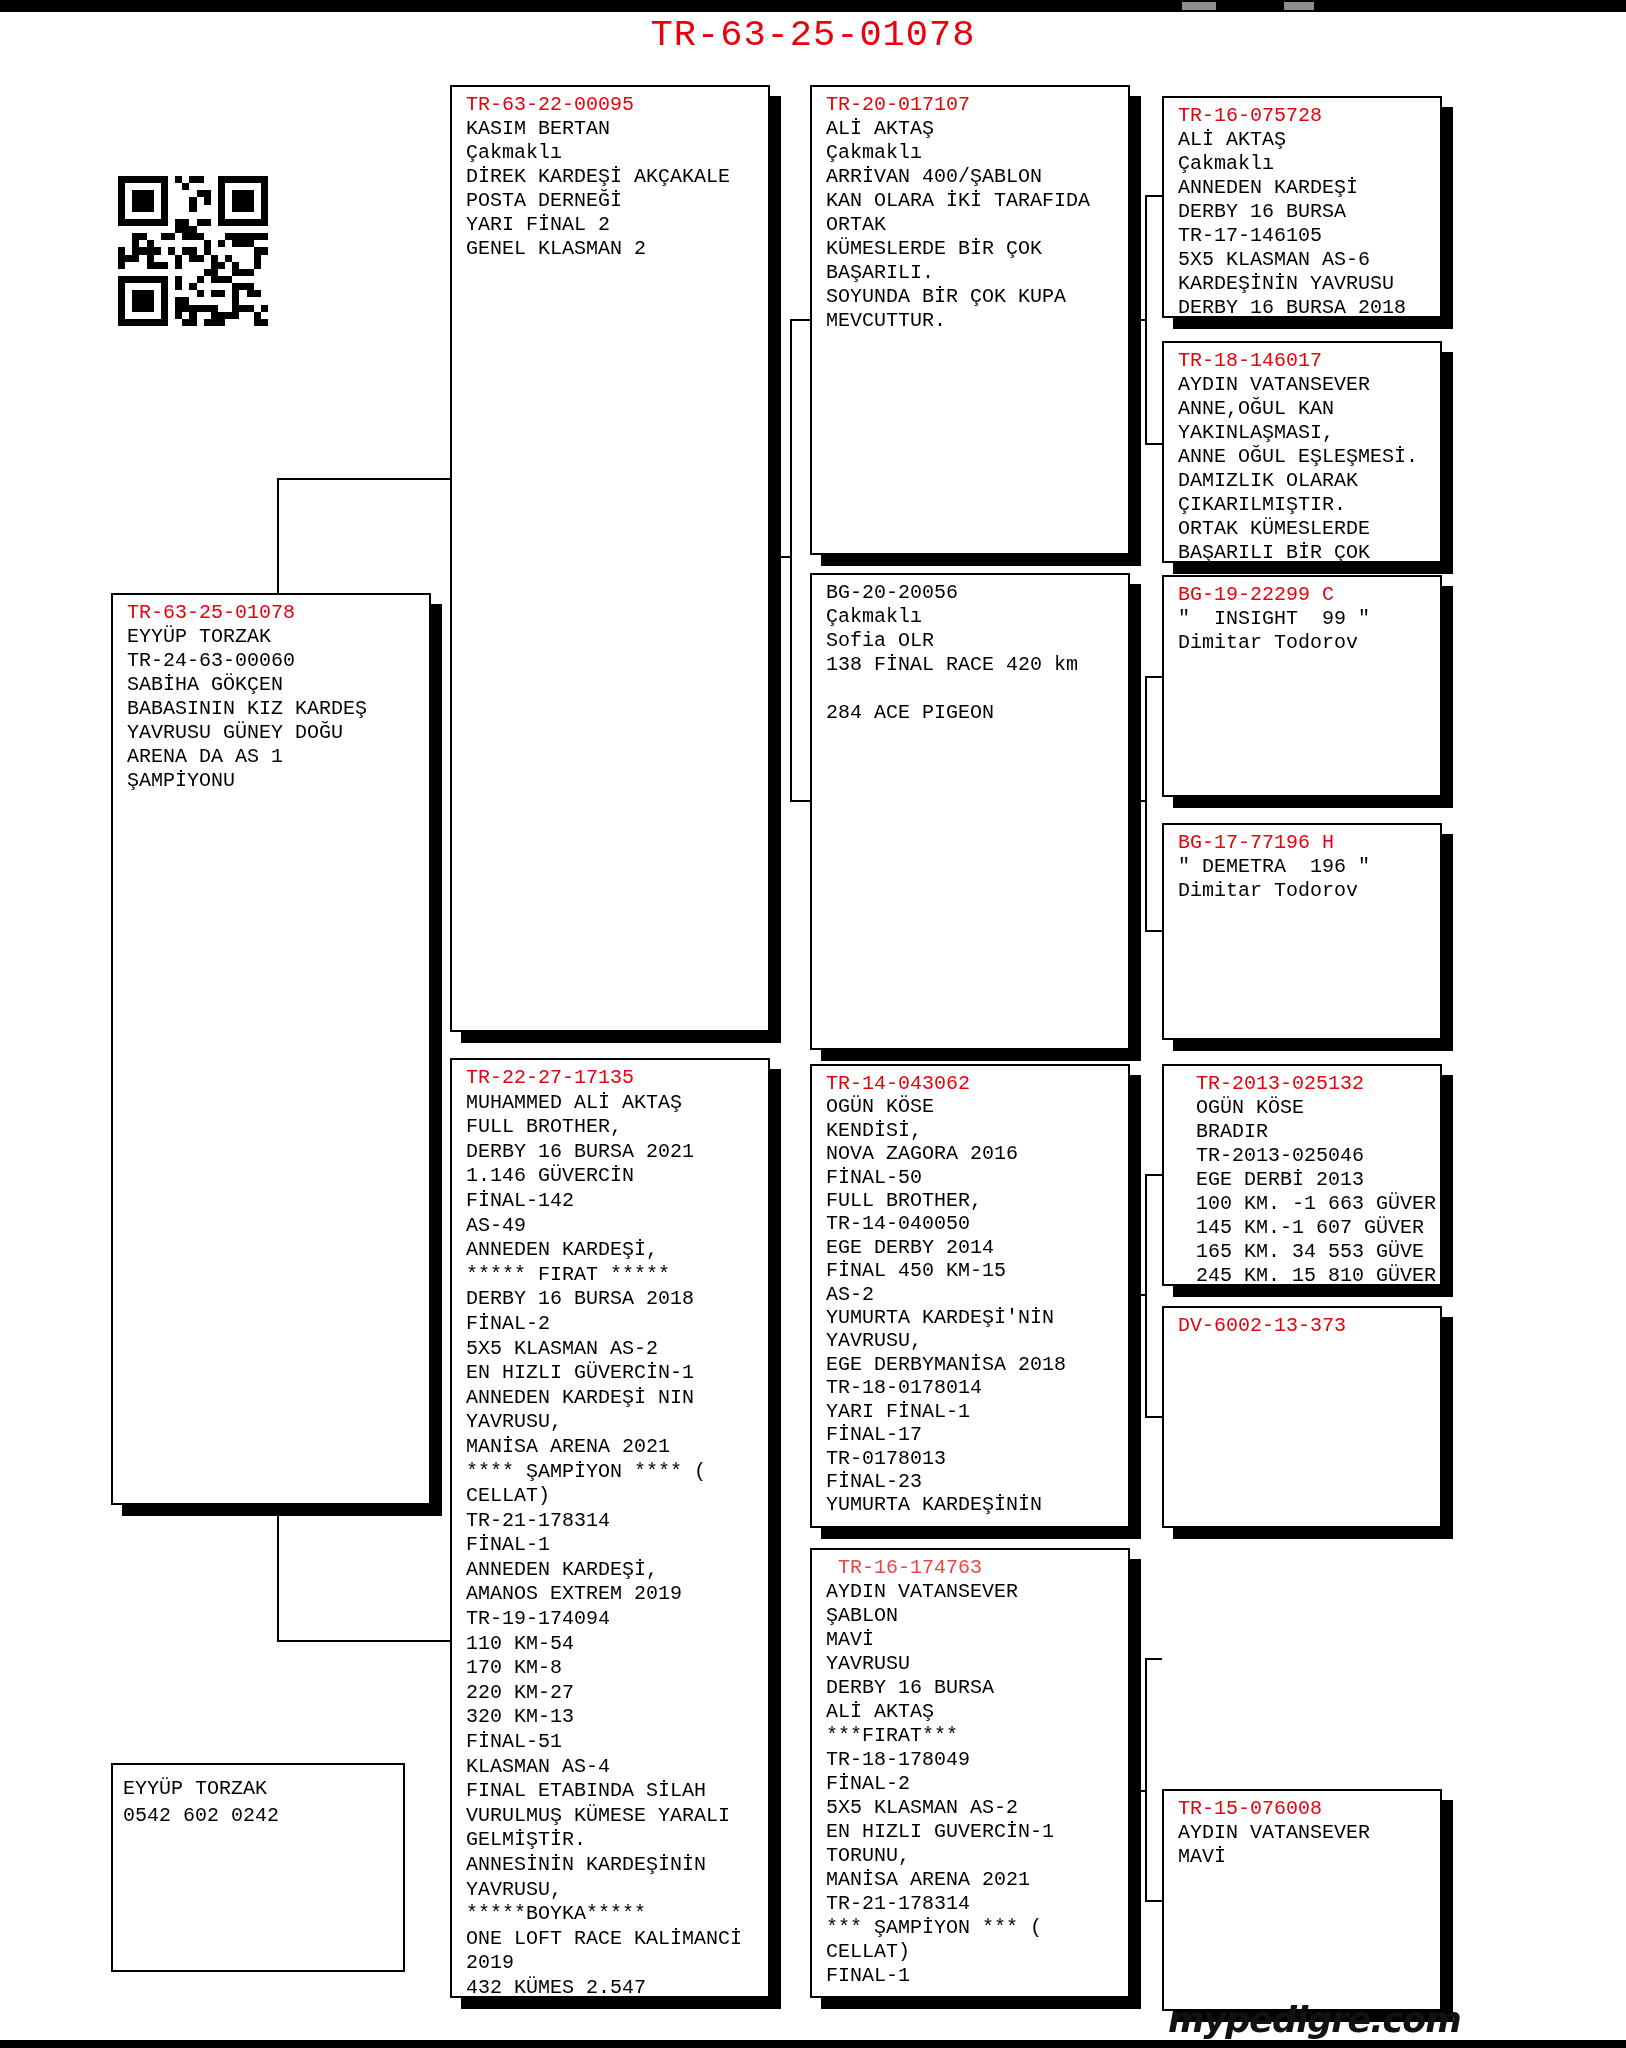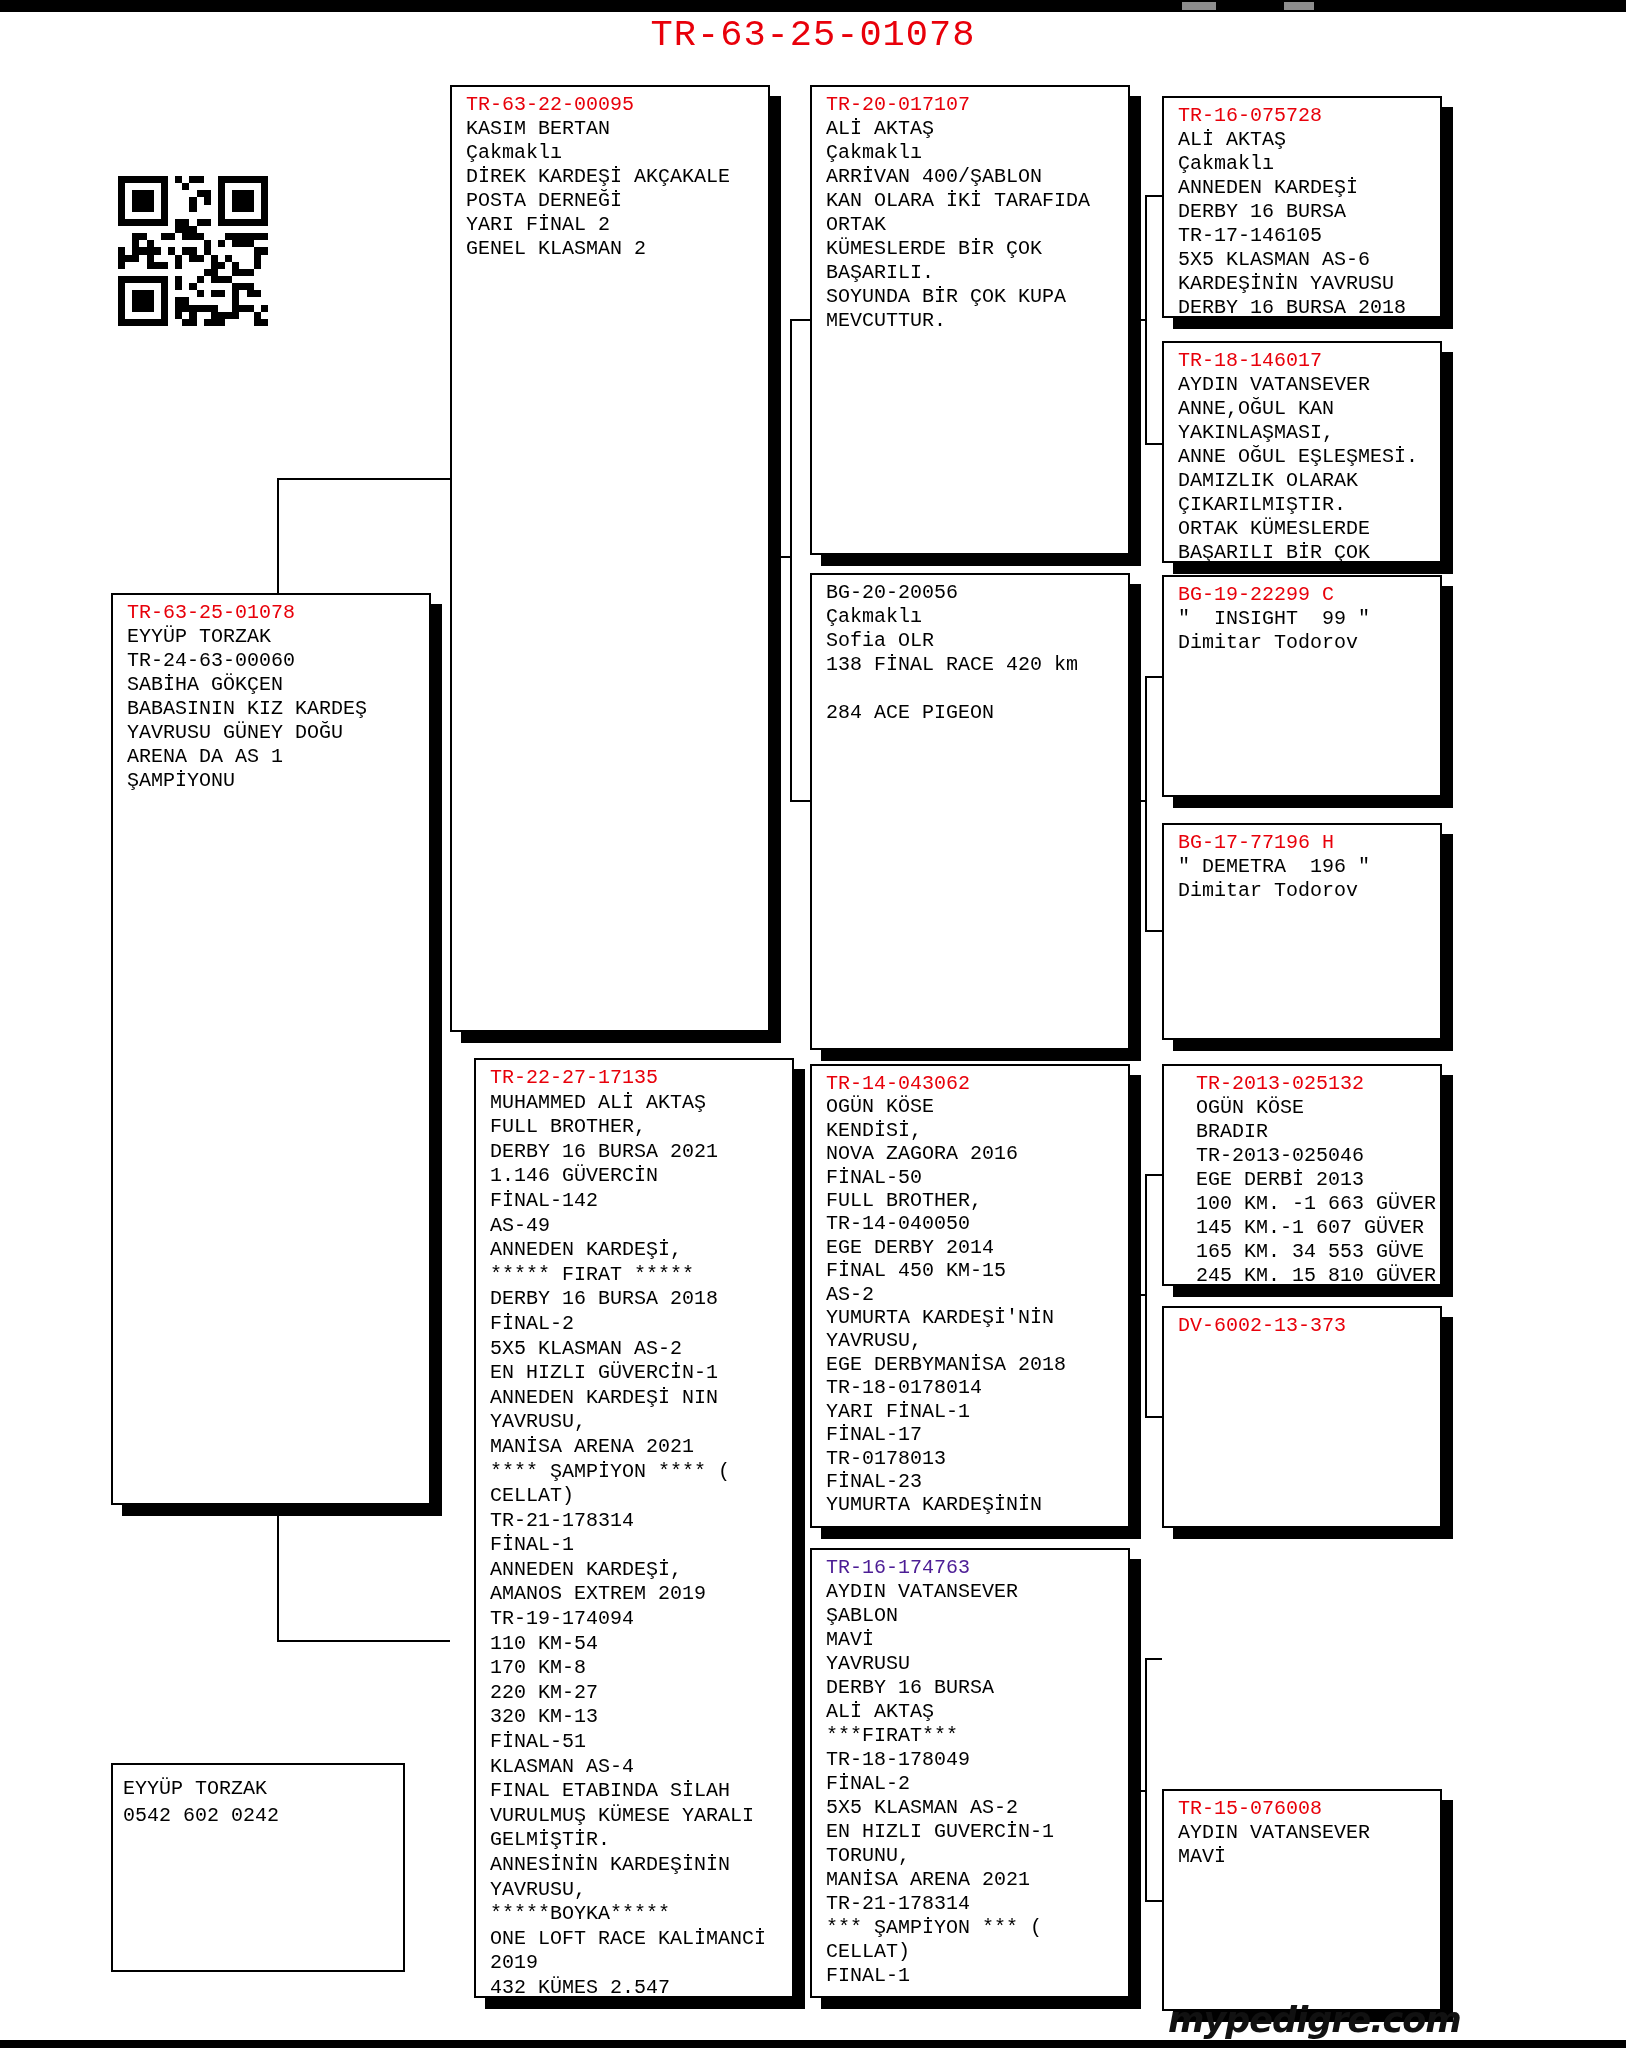--- a/index.html
+++ b/index.html
@@ -8,21 +8,21 @@
   .bar{position:absolute;left:0;width:1626px;background:#000;}
   .bar-mark{position:absolute;background:#8d8d8d;}
   .doc-title{position:absolute;left:0;top:14px;width:1626px;text-align:center;
              font-size:37px;letter-spacing:1px;}
   .pbox{position:absolute;background:#fff;border:2px solid #000;
         box-shadow:11px 11px 0 #000;overflow:hidden;
         padding:6px 4px 0 14px;font-size:20px;line-height:24px;box-sizing:border-box;}
   .pbox .ring{white-space:pre;}
   .ln{white-space:pre;}
   .ln:empty::before{content:"\00a0";}
-  .lh246{line-height:24.6px;margin-left:24px;}
+  .lh246{line-height:24.6px;}
   .lh234{line-height:23.4px;}
   .contact-box{position:absolute;background:#fff;border:2px solid #000;box-sizing:border-box;
                padding:10px 10px;font-size:20px;line-height:27px;}
   .cline{position:absolute;background:#000;}
   .qr{position:absolute;left:118px;top:176px;width:150px;height:150px;}
   .footer-logo{position:absolute;left:1168px;top:2000px;width:274px;
                font-family:"DejaVu Sans","Liberation Sans",sans-serif;
                font-weight:bold;font-style:italic;font-size:35px;letter-spacing:-1px;color:#111;}
 </style>
 </head>
@@ -302,21 +302,21 @@
         <div class="ln">EGE DERBYMANİSA 2018</div>
         <div class="ln">TR-18-0178014</div>
         <div class="ln">YARI FİNAL-1</div>
         <div class="ln">FİNAL-17</div>
         <div class="ln">TR-0178013</div>
         <div class="ln">FİNAL-23</div>
         <div class="ln">YUMURTA KARDEŞİNİN</div>
       </div>
   </div>
   <div class="pbox" style="left:810px;top:1548px;width:320px;height:450px;">
-    <div class="ring" style="color:#4c1d95;">TR-16-174763</div>
+    <div class="ring" style="color:#ef4444;margin-left:12px;">TR-16-174763</div>
     <div>
         <div class="ln">AYDIN VATANSEVER</div>
         <div class="ln">ŞABLON</div>
         <div class="ln">MAVİ</div>
         <div class="ln">YAVRUSU</div>
         <div class="ln">DERBY 16 BURSA</div>
         <div class="ln">ALİ AKTAŞ</div>
         <div class="ln">***FIRAT***</div>
         <div class="ln">TR-18-178049</div>
         <div class="ln">FİNAL-2</div>

